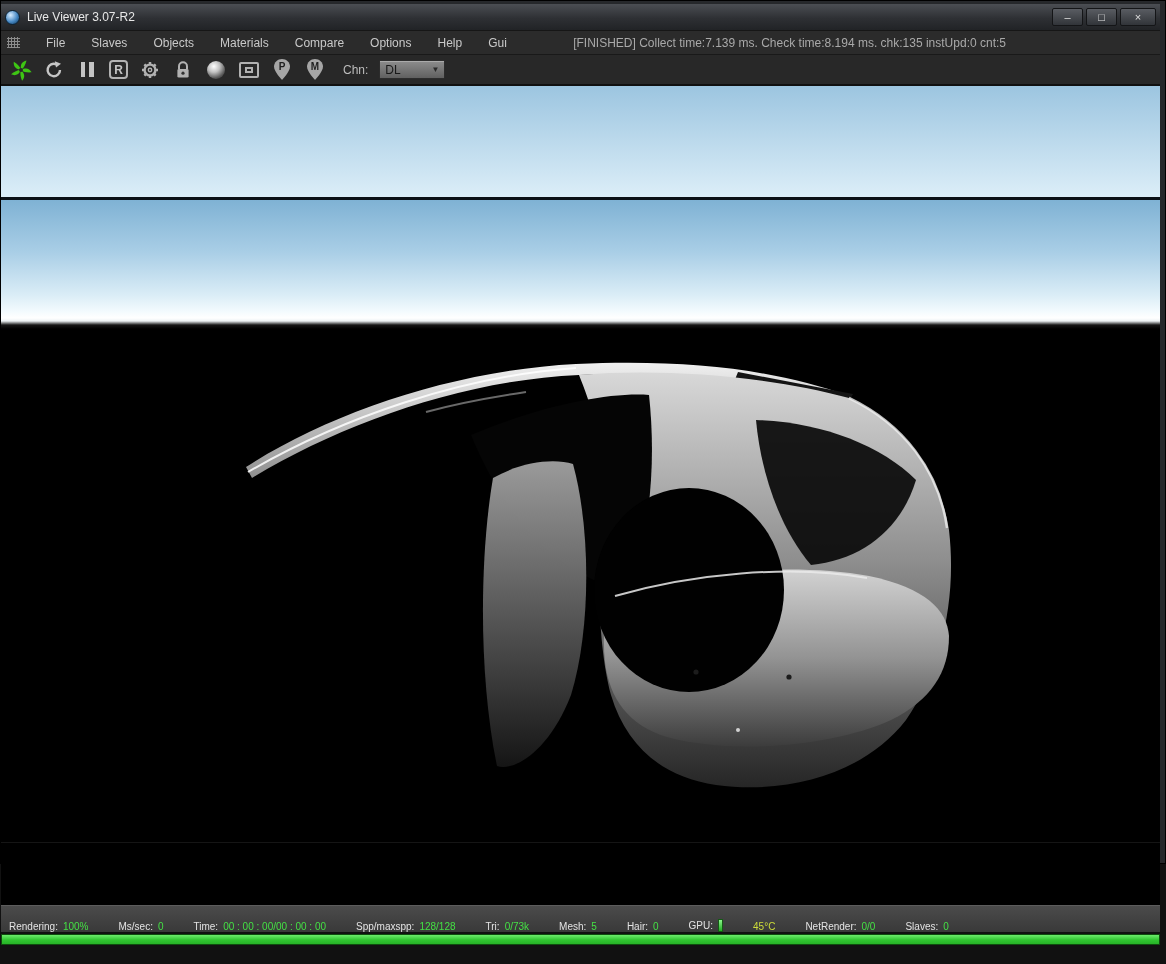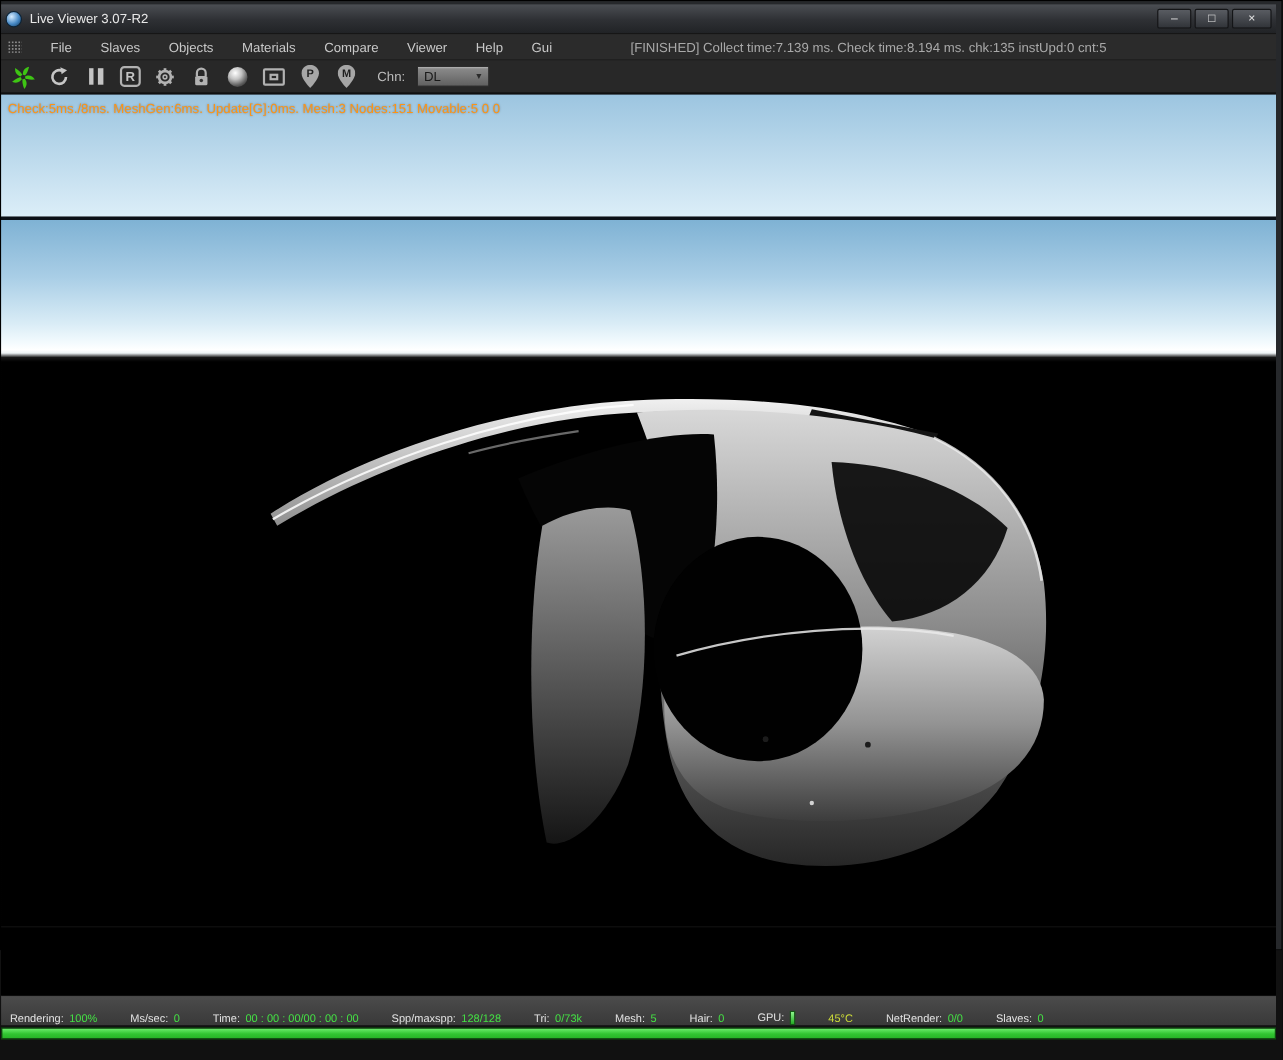--- a/index.html
+++ b/index.html
@@ -139,21 +139,21 @@
     </div>
   </div>
 
   <div class="menubar">
     <span class="menu-grip"></span>
     <span class="menu-item">File</span>
     <span class="menu-item">Slaves</span>
     <span class="menu-item">Objects</span>
     <span class="menu-item">Materials</span>
     <span class="menu-item">Compare</span>
-    <span class="menu-item">Viewer</span>
+    <span class="menu-item">Options</span>
     <span class="menu-item">Help</span>
     <span class="menu-item">Gui</span>
     <span class="menu-status">[FINISHED] Collect time:7.139 ms.  Check time:8.194 ms.  chk:135  instUpd:0  cnt:5</span>
   </div>
 
   <div class="toolbar">
     <span class="tb-icon">
       <svg width="22" height="22" viewBox="0 0 22 22">
         <g fill="#3ec514">
           <path d="M11 11 C10 5.6 12 2.6 16.5 1.6 C15.4 6 14 9 11 11 Z"></path>
@@ -268,21 +268,20 @@
         <path d="M848,198 C902,224 938,270 946,328" fill="none" stroke="#ededed" stroke-width="2.5" opacity="0.8"></path>
         <path d="M614,396 C690,374 790,364 866,378" fill="none" stroke="#eaeaea" stroke-width="2" opacity="0.85"></path>
         <path d="M425,212 C465,201 505,195 525,192" fill="none" stroke="#969696" stroke-width="2" opacity="0.7"></path>
 
         <circle cx="695" cy="472" r="2.6" fill="#1c1c1c"></circle>
         <circle cx="788" cy="477" r="2.6" fill="#1c1c1c"></circle>
         <circle cx="737" cy="530" r="2" fill="#d2d2d2"></circle>
       </svg>
     </div>
     <div class="vp-footer"></div>
-    <div class="vp-stats">Check:5ms./8ms. MeshGen:6ms. Update[G]:0ms. Mesh:3 Nodes:151 Movable:5  0 0</div>
   </div>
 
   <div class="statusbar">
     <span class="sb-item">
       <span>Rendering:</span>
         <span class="val">100%</span>
     </span>
     <span class="sb-item">
       <span>Ms/sec:</span>
         <span class="val">0</span>

